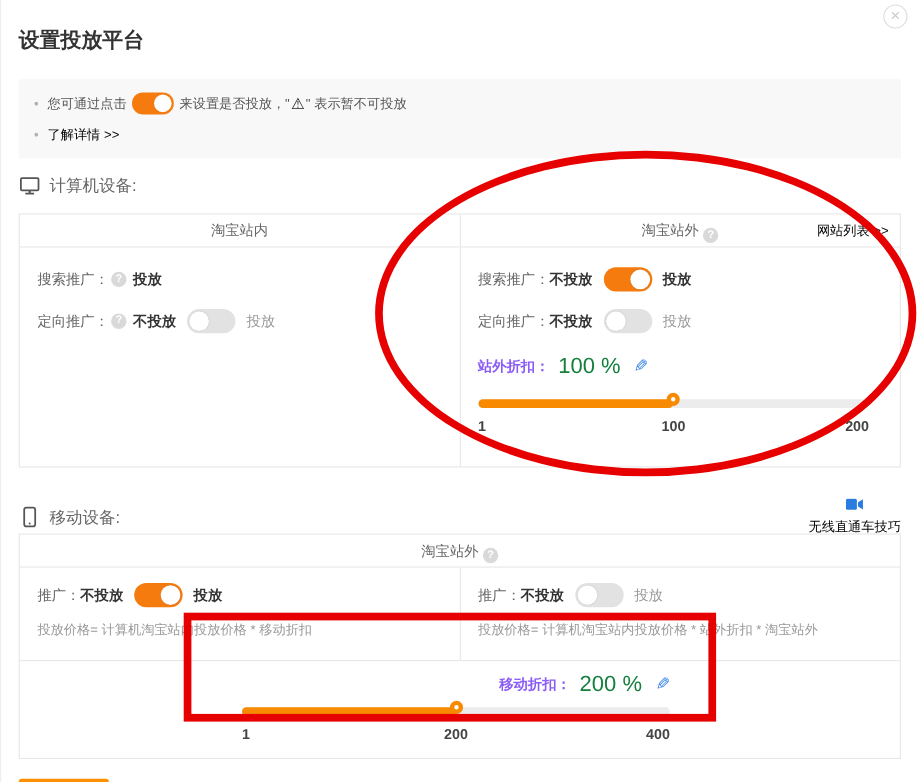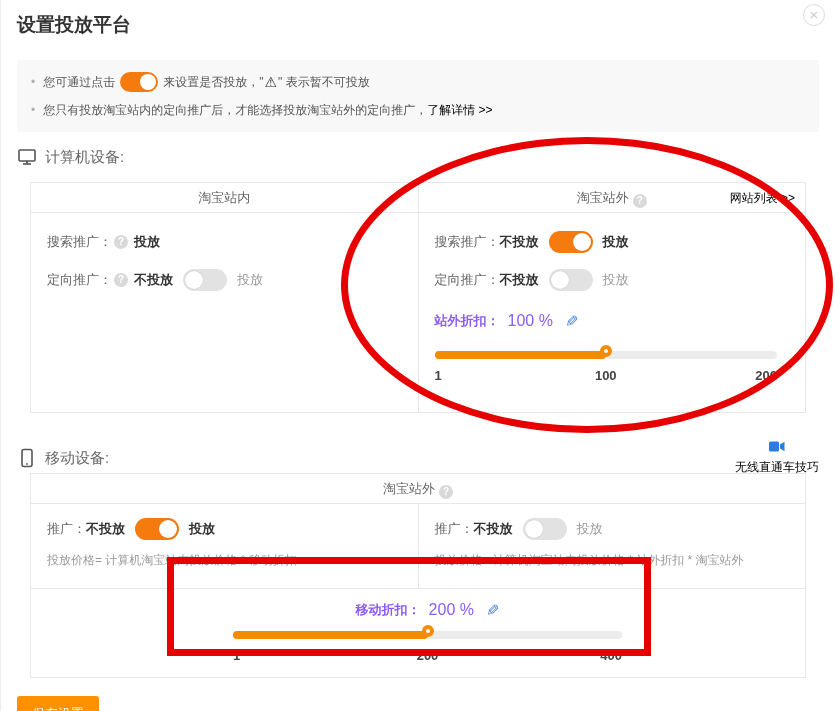--- a/index.html
+++ b/index.html
@@ -1,41 +1,41 @@
 <!DOCTYPE html>
 <html><head>
 <meta charset="utf-8">
 <style>
   * { margin:0; padding:0; box-sizing:border-box; }
   html,body { width:835px; height:711px; background:#fff;
     font-family:"Liberation Sans","DejaVu Sans",sans-serif; }
   body { position:relative; overflow:hidden; border-left:1px solid #ededed; }
 
-  .dlg-title { padding:12px 16px 0; font-size:19px; font-weight:bold; color:#333; }
+  .dlg-title { padding:24px 16px 0; font-size:19px; font-weight:bold; color:#333; }
   .close-btn { position:absolute; top:4px; right:10px; width:22px; height:22px;
     border:1px solid #dcdcdc; border-radius:50%; color:#c9c9c9; text-align:center;
     line-height:19px; font-size:15px; cursor:pointer; background:#fff; }
 
   .notice { margin:22px 16px 0; background:#f8f8f8; padding:8px 14px; font-size:12px; color:#555; }
   .notice-line { display:flex; align-items:center; height:28px; white-space:nowrap; }
   .bullet { color:#b0b0b0; margin-right:8px; font-size:12px; }
   .mini-toggle { width:38px; height:20px; border-radius:10px; background:#f57b0f;
     position:relative; margin:0 5px; flex:0 0 auto; }
   .mini-toggle .knob { position:absolute; top:2px; right:2px; width:16px; height:16px;
     border-radius:50%; background:#fff; }
   .warning-icon { color:#222; font-size:14px; margin:0 1px; }
   .blue-link { color:#000000; text-decoration:none; cursor:pointer; }
 
   .section-hd { margin:12px 16px 0; display:flex; align-items:center; font-size:15px; color:#666; height:26px; }
   .section-hd.spread { justify-content:space-between; margin-top:32px; }
   .hd-left { display:flex; align-items:center; }
   .dev-icon { margin-right:8px; display:inline-flex; }
   .hd-link { font-size:12px; display:flex; align-items:center; gap:4px;flex-direction:column; }
 
-  .tbl { margin:12px 29px 0; border:1px solid #e7e7e7; }
+  .tbl { margin:12px 16px 0; border:1px solid #e7e7e7; }
   .tbl-head { display:flex; height:30px; border-bottom:1px solid #e7e7e7; }
   .tbl-head .hcell { flex:1; text-align:center; line-height:30px; font-size:13px; color:#666; position:relative; }
   .tbl-head .hcell + .hcell { border-left:1px solid #e7e7e7; }
   .head-link { position:absolute; right:10px; top:0; font-size:12px; line-height:30px; }
   .help { display:inline-block; width:14px; height:14px; border-radius:50%; background:#d9d9d9;
     color:#fff; font-size:10px; line-height:14px; text-align:center; vertical-align:-2px;
     margin-left:4px; cursor:pointer; font-weight:bold; }
   .tbl-body { display:flex; }
   .tbl-body .bcell { flex:1; padding:18px 16px; }
   .tbl-body .bcell + .bcell { border-left:1px solid #e7e7e7; }
@@ -52,39 +52,39 @@
   .toggle .knob { position:absolute; top:2px; width:18px; height:18px; border-radius:50%;
     background:#fff; box-shadow:0 0 1px rgba(0,0,0,.25); left:2px; }
   .ctl-row.t-on .toggle { background:#f57b0f; }
   .ctl-row.t-on .toggle .knob { left:auto; right:2px; }
   .after-label { color:#999; }
   .ctl-row.t-on .after-label { color:#333; font-weight:bold; }
 
   .formula { font-size:12px; color:#999; margin-top:12px; line-height:16px; white-space:nowrap; }
   .discount-row { display:flex; align-items:center; margin-top:12px; height:28px; }
   .d-label { font-weight:bold; color:#8b5cf6; font-size:13px; }
-  .d-value { color:#8b5cf6; font-size:16px; margin:0 12px 0 8px; }
+  .d-value { color:#15803d; font-size:20px; margin:0 12px 0 8px; }
   .pencil-icon { color:#3a85e8; font-size:16px; cursor:pointer; transform:scaleX(-1); display:inline-block; }
 
   .slider-wrap { margin-top:10px; }
   .pc-slider { padding-right:12px; }
   .slider { position:relative; height:20px; cursor:pointer; }
   .track { position:absolute; left:0; right:0; top:6px; height:8px; border-radius:4px; background:#ececec; }
   .fill { position:absolute; left:0; top:6px; height:8px; border-radius:4px; background:#f78a00; }
   .handle { position:absolute; top:0; width:12px; height:12px; border:4px solid #f78a00;
     background:#fff; border-radius:50%; transform:translateX(-50%); cursor:grab; }
   .slider-labels { position:relative; font-size:13px; font-weight:bold; color:#444;
     margin-top:2px; height:18px; line-height:18px; }
   .slider-labels .smin { position:absolute; left:0; }
   .slider-labels .smid { position:absolute; left:50%; transform:translateX(-50%); }
   .slider-labels .smax { position:absolute; right:0; }
 
   .mobile-discount-row { border-top:1px solid #e7e7e7; height:89px; padding-top:8px; }
   .m-slider-box { width:389px; margin-left:202px; }
-  .m-discount-head { display:flex; align-items:center; justify-content:center; height:26px; }
+  .m-discount-head { display:flex; align-items:center; justify-content:flex-end; height:26px; }
 
   .save-btn { margin:18px 16px 0; display:inline-block; background:#ff9000; color:#fff;
     font-size:13px; padding:9px 15px; border:none; border-radius:3px; cursor:pointer; }
 
   .annotation { position:absolute; pointer-events:none; z-index:20; }
   .annot-ellipse { left:340px; top:137px; width:492px; height:296px;
     border:7px solid #e60000; border-radius:50%; }
   .annot-rect { left:166px; top:557px; width:484px; height:99px; border:7px solid #e60000; }
 </style>
 </head>
@@ -103,21 +103,20 @@
     <span>您可通过点击</span>
     <span class="mini-toggle">
         <span class="knob"></span>
       </span>
     <span>来设置是否投放，"</span>
     <span class="warning-icon">⚠</span>
     <span>" 表示暂不可投放</span>
   </div>
   <div class="notice-line">
     <span class="bullet">•</span>
-    <span>您只有投放淘宝站内的定向推广后，才能选择投放淘宝站外的定向推广，</span>
     <a class="blue-link">了解详情 &gt;&gt;</a>
   </div>
 </div>
 
 
 <div class="section-hd">
   <span class="dev-icon">
     <svg width="20" height="20" viewBox="0 0 20 20">
         <rect x="2" y="3" width="16" height="11" rx="1" fill="none" stroke="#555" stroke-width="1.6"></rect>
         <rect x="6" y="16.2" width="8" height="1.6" fill="#555"></rect>

